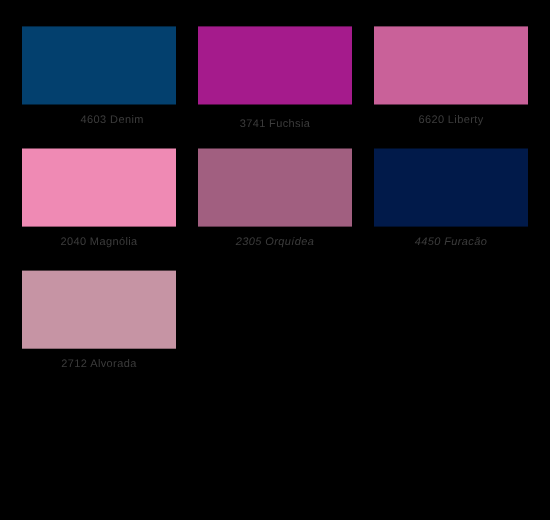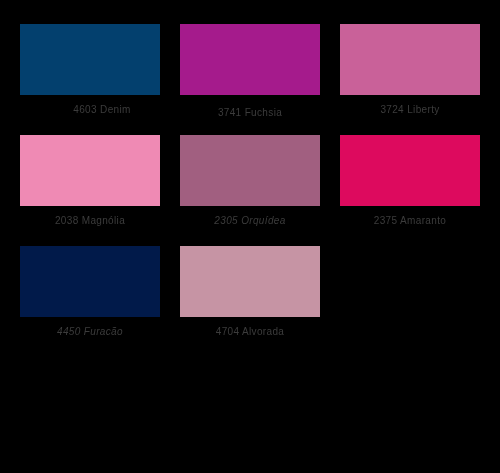--- a/index.html
+++ b/index.html
@@ -63,35 +63,31 @@
     <div class="swatch-cell">
       <div class="swatch-chip" style="background: rgb(3, 64, 110);"></div>
       <div class="swatch-label" style="color: rgb(60, 60, 60); margin-left: 24px;">4603 Denim</div>
     </div>
     <div class="swatch-cell">
       <div class="swatch-chip" style="background: rgb(165, 27, 140);"></div>
       <div class="swatch-label" style="color: rgb(60, 60, 60); margin-top: 12px;">3741 Fuchsia</div>
     </div>
     <div class="swatch-cell">
       <div class="swatch-chip" style="background: rgb(201, 97, 153);"></div>
-      <div class="swatch-label" style="color: rgb(60, 60, 60);">3724 Liberty</div>
+      <div class="swatch-label" style="color: rgb(60, 60, 60);">6620 Liberty</div>
     </div>
     <div class="swatch-cell">
       <div class="swatch-chip" style="background: rgb(239, 138, 180);"></div>
-      <div class="swatch-label" style="color: rgb(60, 60, 60);">2038 Magnólia</div>
+      <div class="swatch-label" style="color: rgb(60, 60, 60);">2040 Magnólia</div>
     </div>
     <div class="swatch-cell">
       <div class="swatch-chip" style="background: rgb(161, 95, 128);"></div>
       <div class="swatch-label" style="color: rgb(60, 60, 60); font-style: italic;">2305 Orquídea</div>
-    </div>
-    <div class="swatch-cell">
-      <div class="swatch-chip" style="background: rgb(221, 10, 94);"></div>
-      <div class="swatch-label" style="color: rgb(60, 60, 60);">2375 Amaranto</div>
     </div>
     <div class="swatch-cell">
       <div class="swatch-chip" style="background: rgb(1, 26, 74);"></div>
       <div class="swatch-label" style="color: rgb(60, 60, 60); font-style: italic;">4450 Furacão</div>
     </div>
     <div class="swatch-cell">
       <div class="swatch-chip" style="background: rgb(198, 148, 164);"></div>
-      <div class="swatch-label" style="color: rgb(60, 60, 60);">4704 Alvorada</div>
+      <div class="swatch-label" style="color: rgb(60, 60, 60);">2712 Alvorada</div>
     </div>
   </div>
 
 </body></html>

